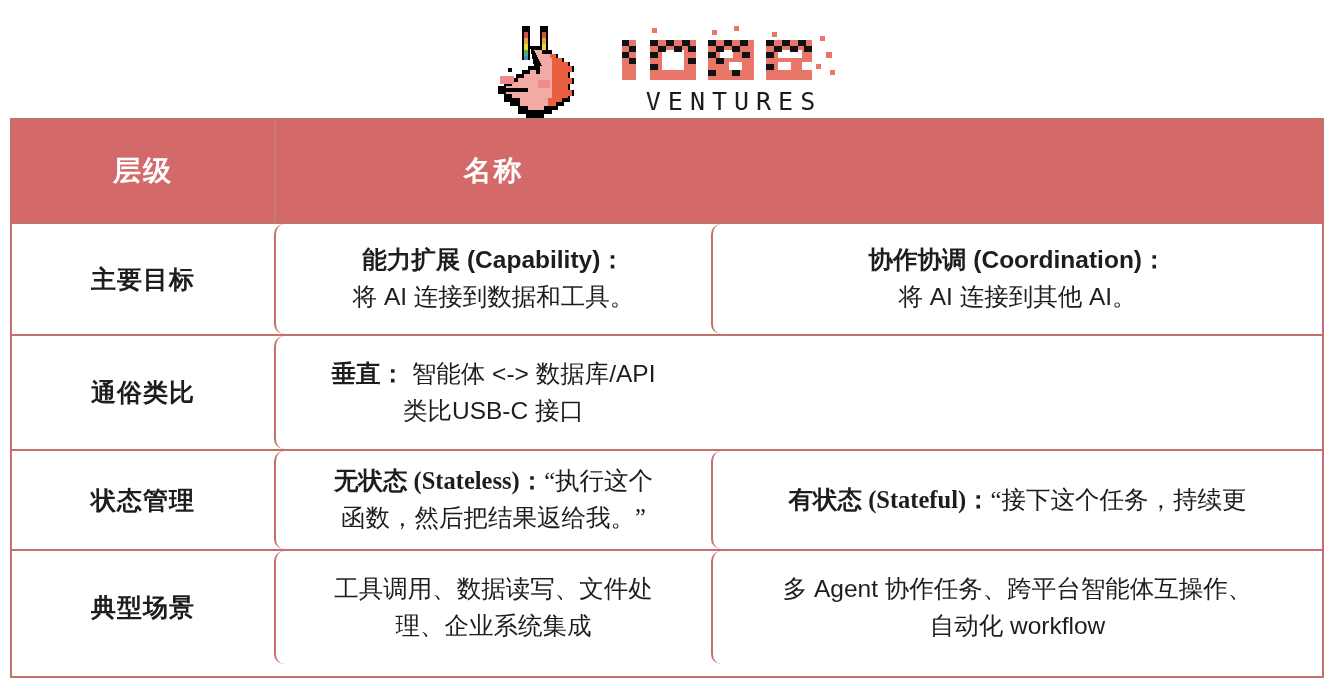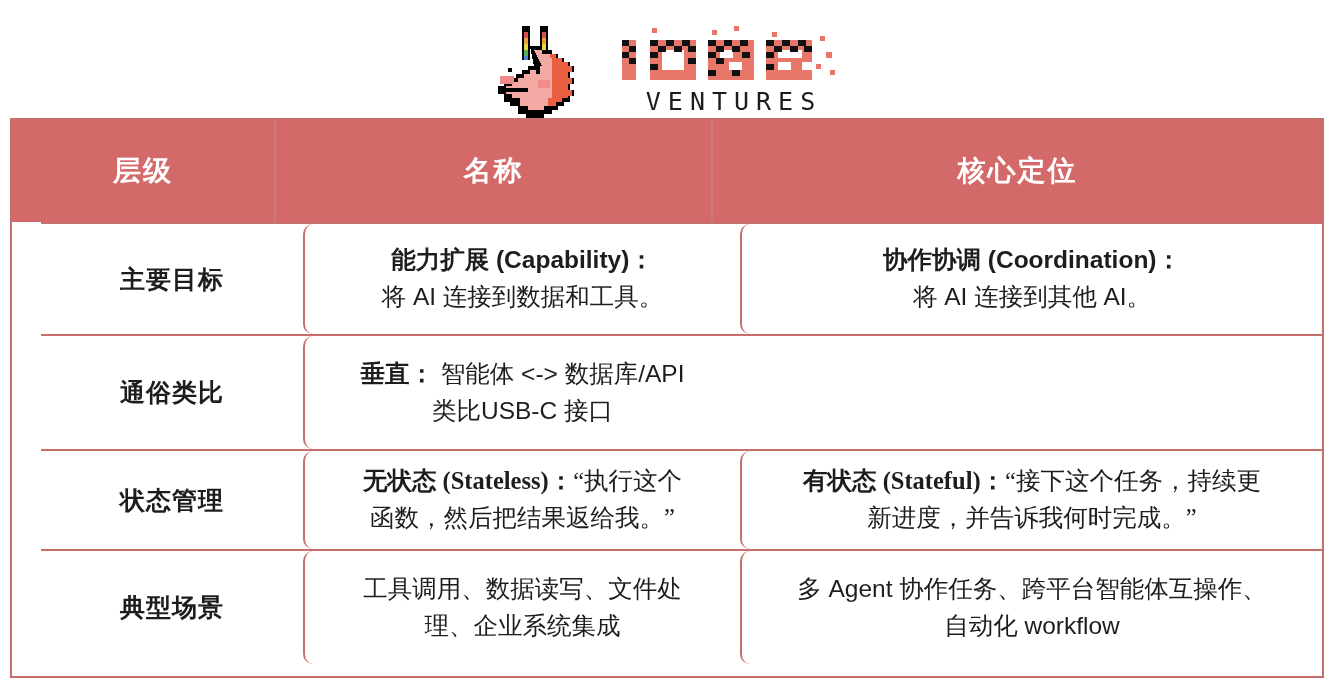--- a/index.html
+++ b/index.html
@@ -68,21 +68,20 @@
     justify-content: center;
     color: #ffffff;
     font-size: 28px;
     font-weight: 700;
     letter-spacing: 2px;
   }
 
   .tbl-row {
     display: flex;
     border-top: 2px solid #c5706c;
-    margin-left: 29px;
   }
   .tbl-row .cell {
     display: flex;
     align-items: center;
     justify-content: center;
     text-align: center;
     color: #1d1d1d;
     padding: 6px 14px;
   }
   .tbl-row .cell + .cell { border-left: 2px solid #c5706c; border-radius: 10px; }
@@ -238,21 +237,20 @@
       </svg>
       <span class="logo-ventures">VENTURES</span>
     </span>
   </div>
 
   <div class="tbl">
 
     <div class="tbl-head">
       <div class="cell col-0">层级</div>
       <div class="cell col-1">名称</div>
-      <div class="cell col-2">核心定位</div>
     </div>
 
     <div class="tbl-row row-h-0">
       <div class="cell col-0">
         <span class="lvl">主要目标</span>
       </div>
       <div class="cell col-1">
         <div class="body-text">
           <div class="nowrap"><span class="b">能力扩展 (Capability)：</span></div>
           <div class="nowrap">将 AI 连接到数据和工具。</div>
@@ -284,21 +282,20 @@
       </div>
       <div class="cell col-1">
         <div class="body-text">
           <div class="nowrap"><span class="b">无状态 (Stateless)：</span><span>“执行这个</span></div>
           <div class="nowrap">函数，然后把结果返给我。”</div>
         </div>
       </div>
       <div class="cell col-2">
         <div class="body-text">
           <div class="nowrap"><span class="b">有状态 (Stateful)：</span><span>“接下这个任务，持续更</span></div>
-          <div class="nowrap">新进度，并告诉我何时完成。”</div>
         </div>
       </div>
     </div>
 
     <div class="tbl-row row-h-3">
       <div class="cell col-0">
         <span class="lvl">典型场景</span>
       </div>
       <div class="cell col-1">
         <div class="body-text">

